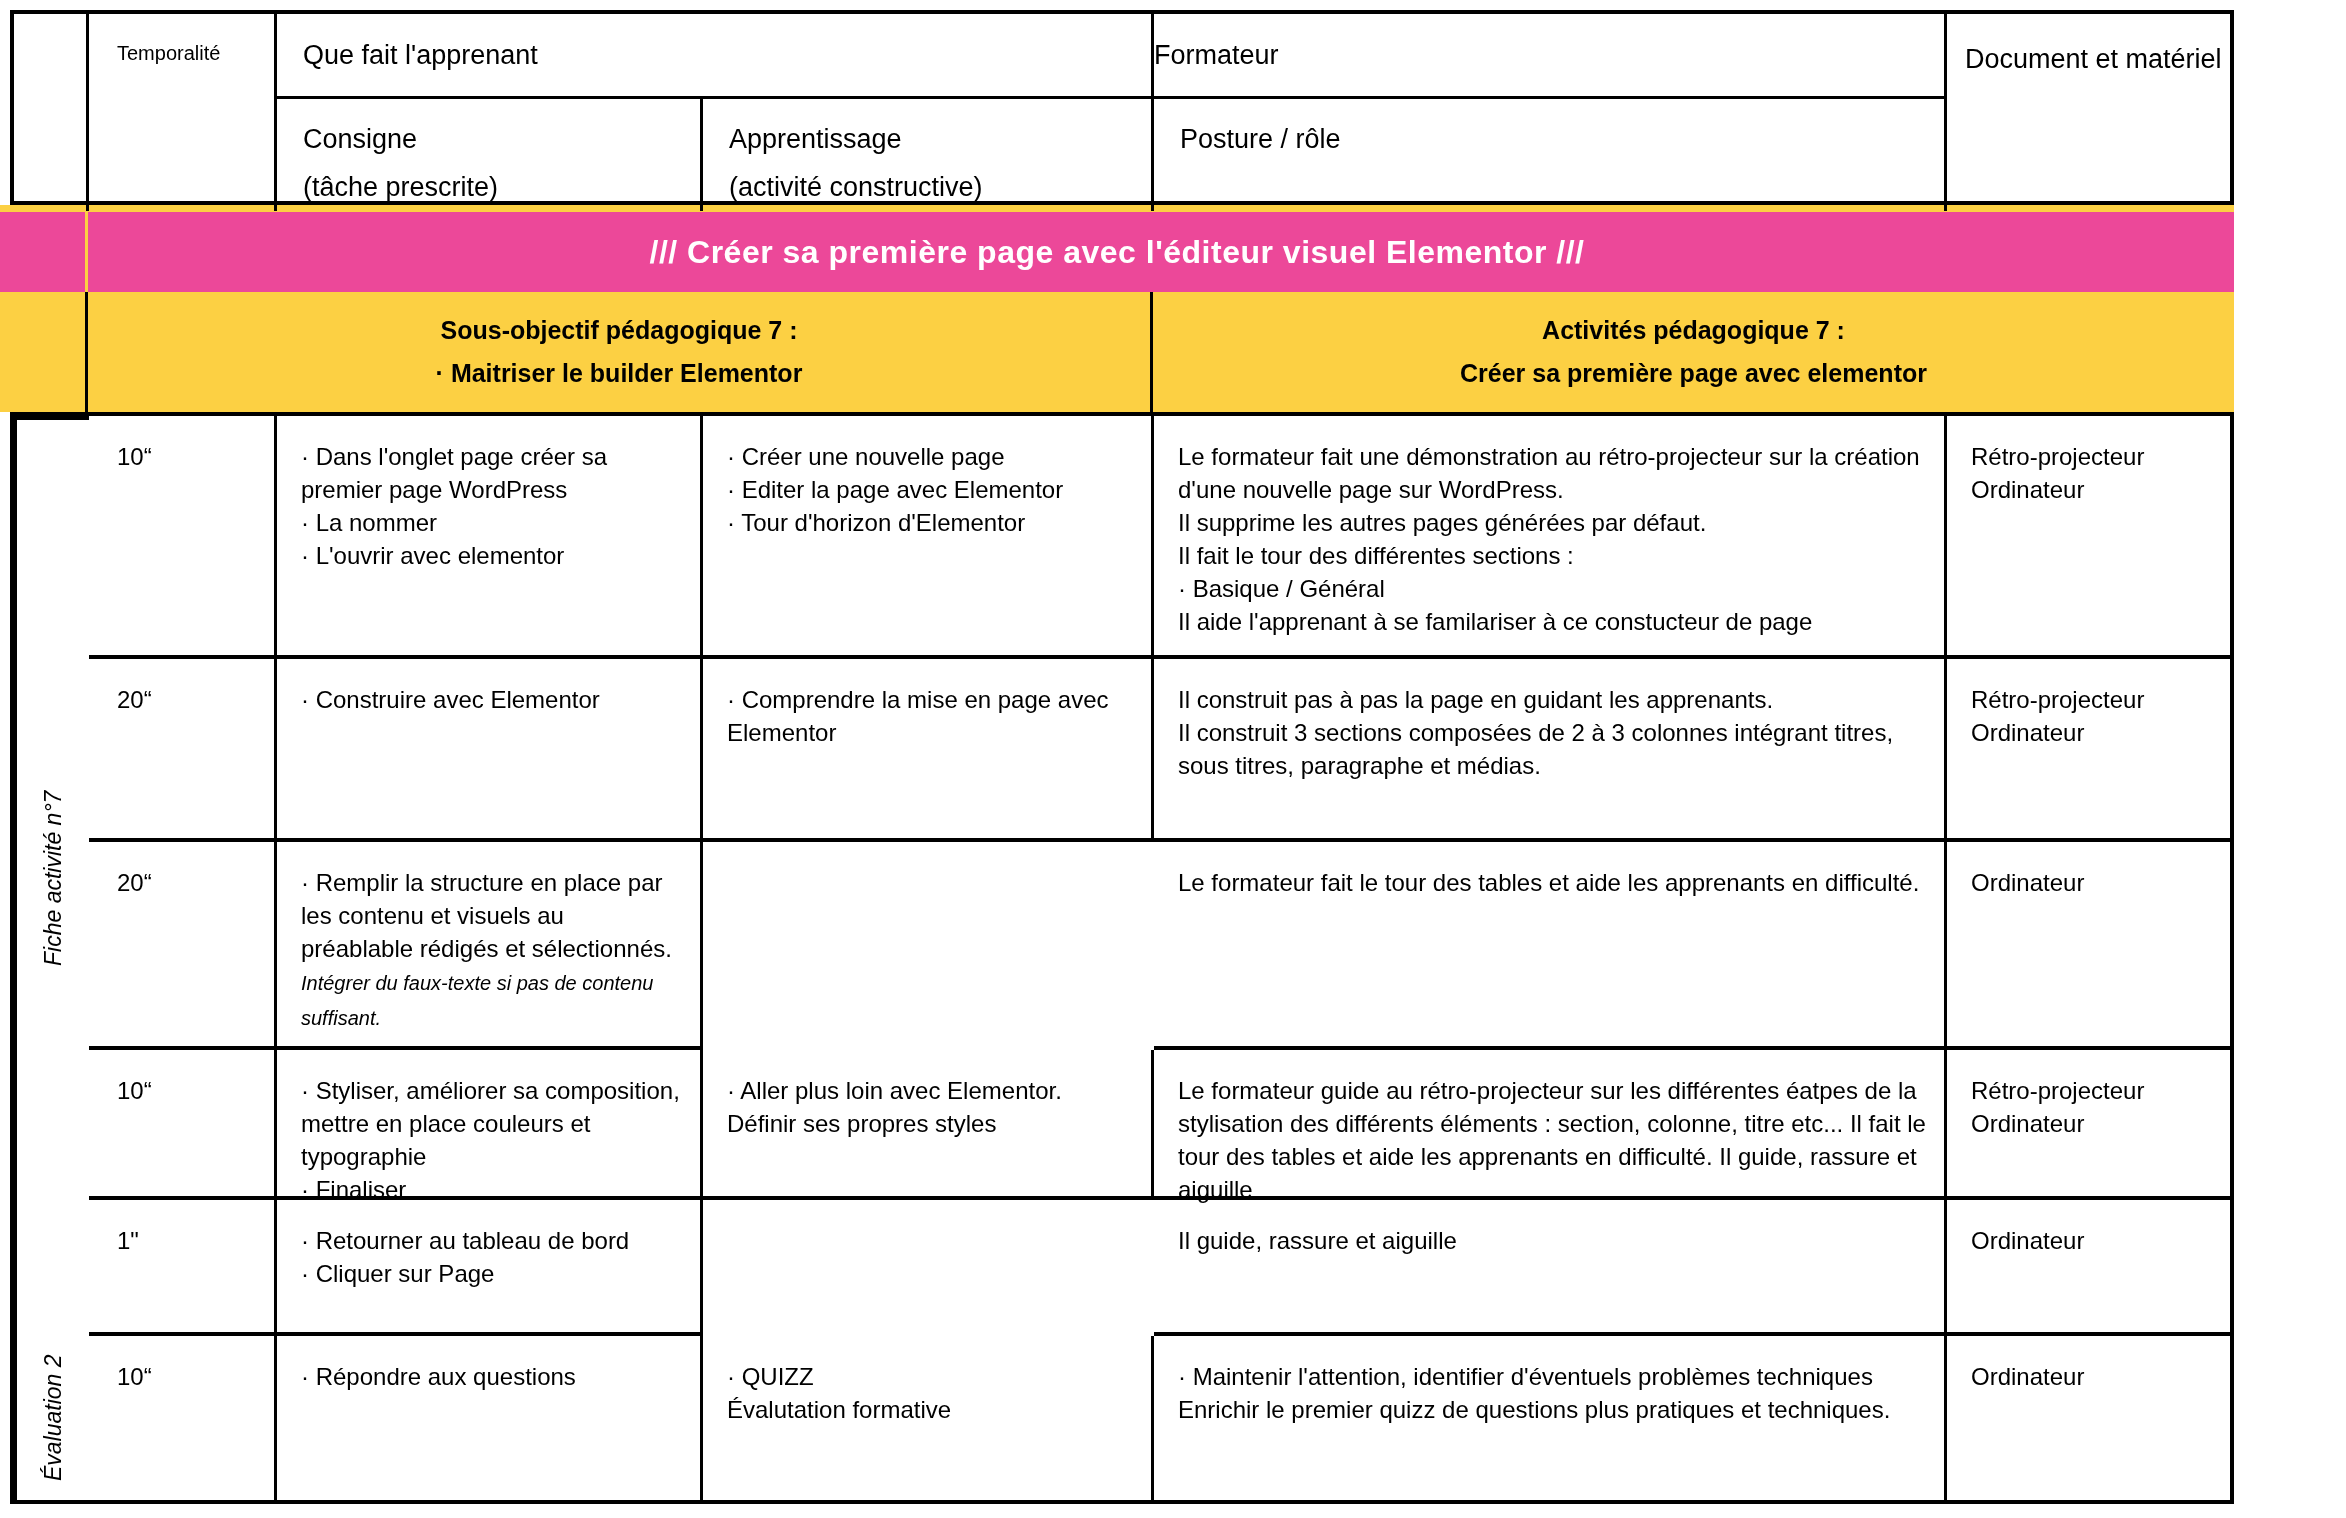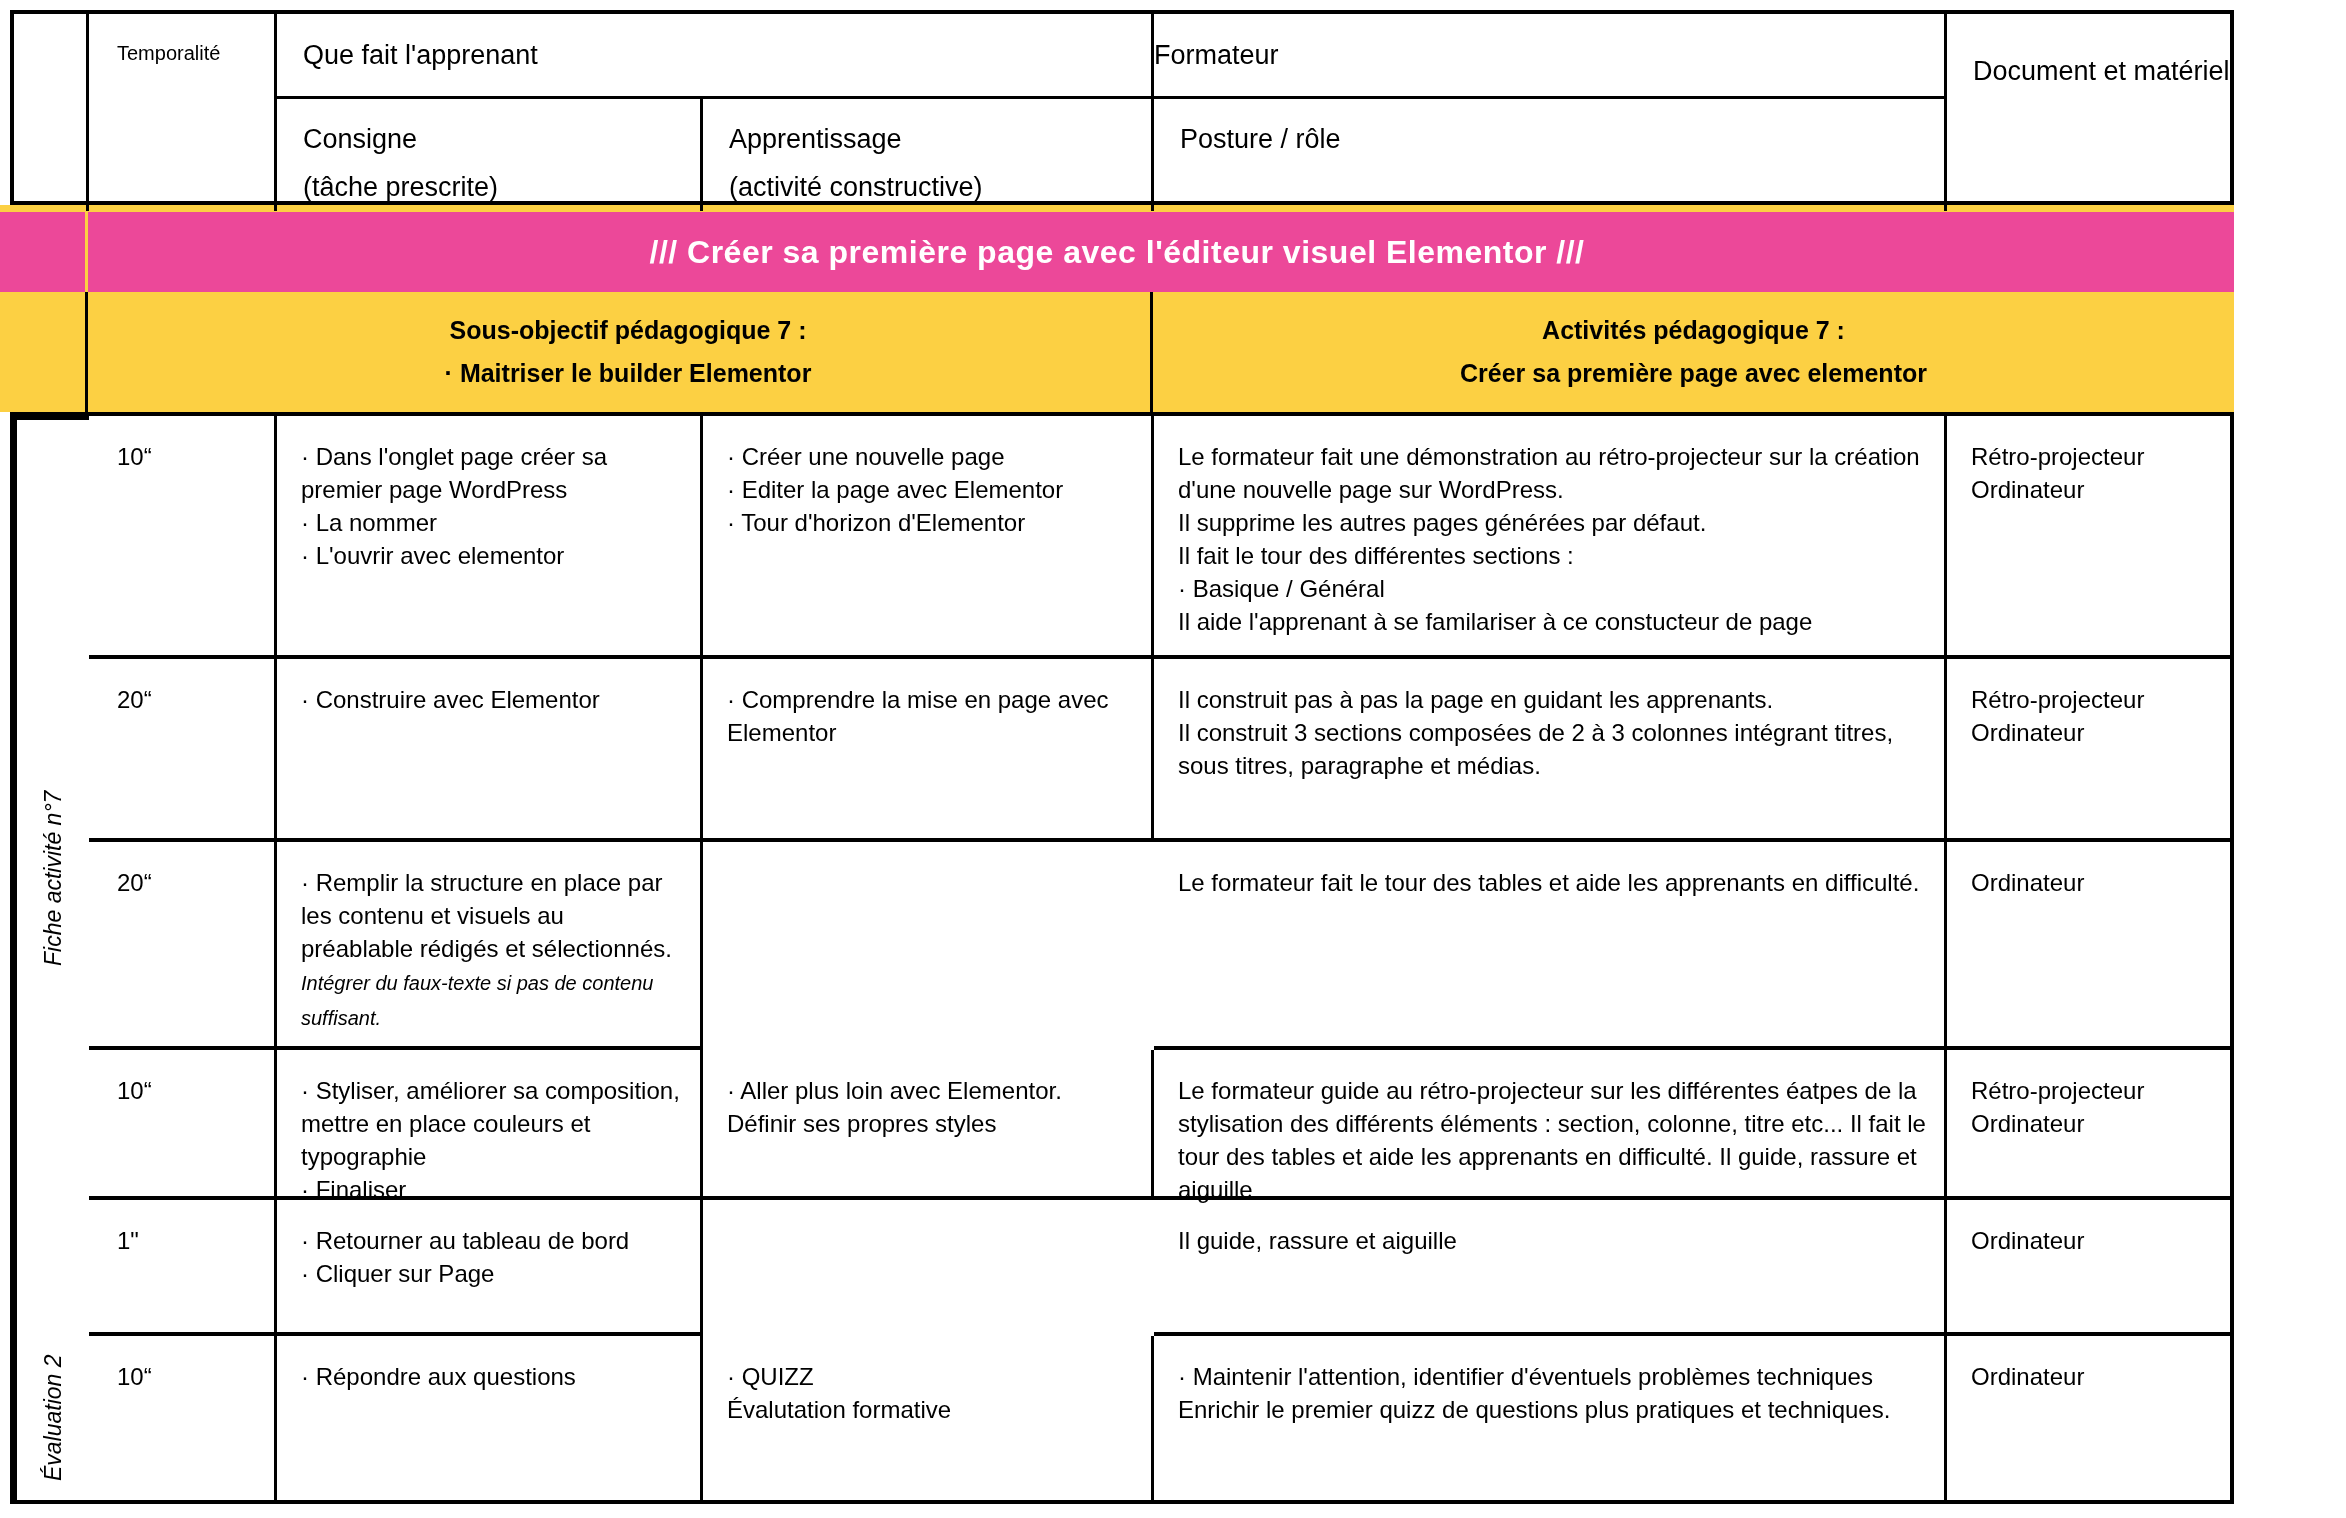--- a/index.html
+++ b/index.html
@@ -22,21 +22,21 @@
     border:4px solid var(--ink);
     display:grid;
     grid-template-columns:75px 188px 426px 451px 793px 1fr;
     grid-template-rows:85px 1fr;
   }
   .hcell{box-sizing:border-box;font-size:27px;}
   .h-empty{grid-column:1;grid-row:1/3;border-right:3px solid var(--ink);}
   .h-temp{grid-column:2;grid-row:1/3;border-right:3px solid var(--ink);font-size:20px;padding:28px 0 0 28px;}
   .h-quefait{grid-column:3/5;grid-row:1;border-right:3px solid var(--ink);border-bottom:3px solid var(--ink);display:flex;align-items:center;padding-left:26px;}
   .h-formateur{grid-column:5;grid-row:1;border-right:3px solid var(--ink);border-bottom:3px solid var(--ink);display:flex;align-items:center;}
-  .h-doc{grid-column:6;grid-row:1/3;padding:30px 0 0 26px;margin-top:12px;}
+  .h-doc{grid-column:6;grid-row:1/3;padding:30px 0 0 18px;}
   .h-consigne{grid-column:3;grid-row:2;border-right:3px solid var(--ink);padding:16px 0 0 26px;line-height:48px;}
   .h-appr{grid-column:4;grid-row:2;border-right:3px solid var(--ink);padding:16px 0 0 26px;line-height:48px;}
   .h-posture{grid-column:5;grid-row:2;border-right:3px solid var(--ink);padding:16px 0 0 26px;line-height:48px;}
   
   .yellow-rule{height:7px;margin-right:11px;background:var(--yellow);}
   .banner{
     position:relative;height:80px;margin-right:11px;background:#ec4899;
     display:flex;align-items:center;justify-content:center;
   }
   .banner-sep{position:absolute;left:85px;top:0;bottom:0;width:3px;background:var(--yellow);}
@@ -44,21 +44,21 @@
   
   .objectives{position:relative;height:120px;margin-right:11px;background:var(--yellow);}
   .obj-sep{position:absolute;top:0;bottom:0;width:3px;background:var(--ink);}
   .obj-sep.left{left:85px;}
   .obj-sep.mid{left:1150px;}
   .obj-block{
     position:absolute;top:0;height:100%;
     display:flex;flex-direction:column;align-items:center;justify-content:center;
     gap:14px;font-size:25px;font-weight:600;text-align:center;
   }
-  .obj-left{left:97px;width:1062px;border-radius:30px;}
+  .obj-left{left:88px;width:1062px;border-radius:30px;}
   .obj-right{left:1153px;right:0;}
   
   .main-table{
     box-sizing:border-box;
     margin:0 11px 0 10px;
     height:1092px;
     border:4px solid var(--ink);
     display:grid;
     grid-template-columns:75px 188px 426px 451px 793px 1fr;
     grid-template-rows:243px 183px 208px 150px 136px 1fr;

